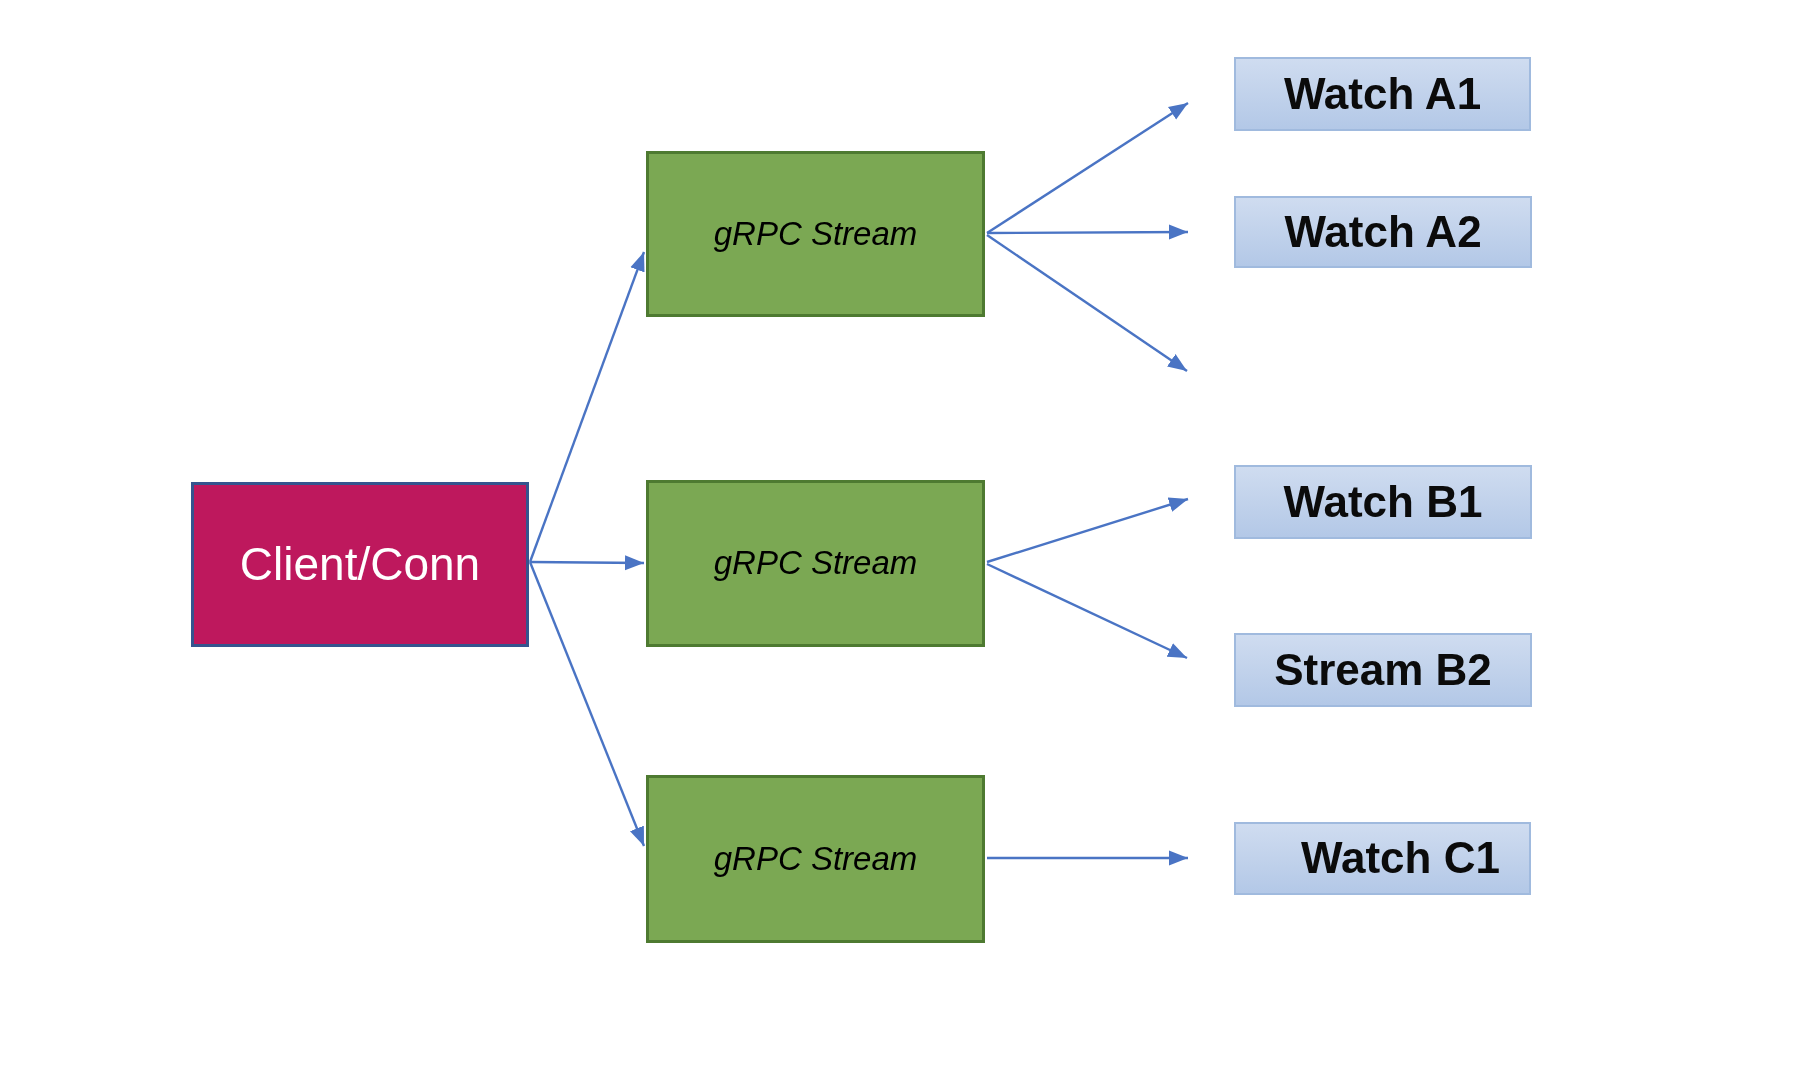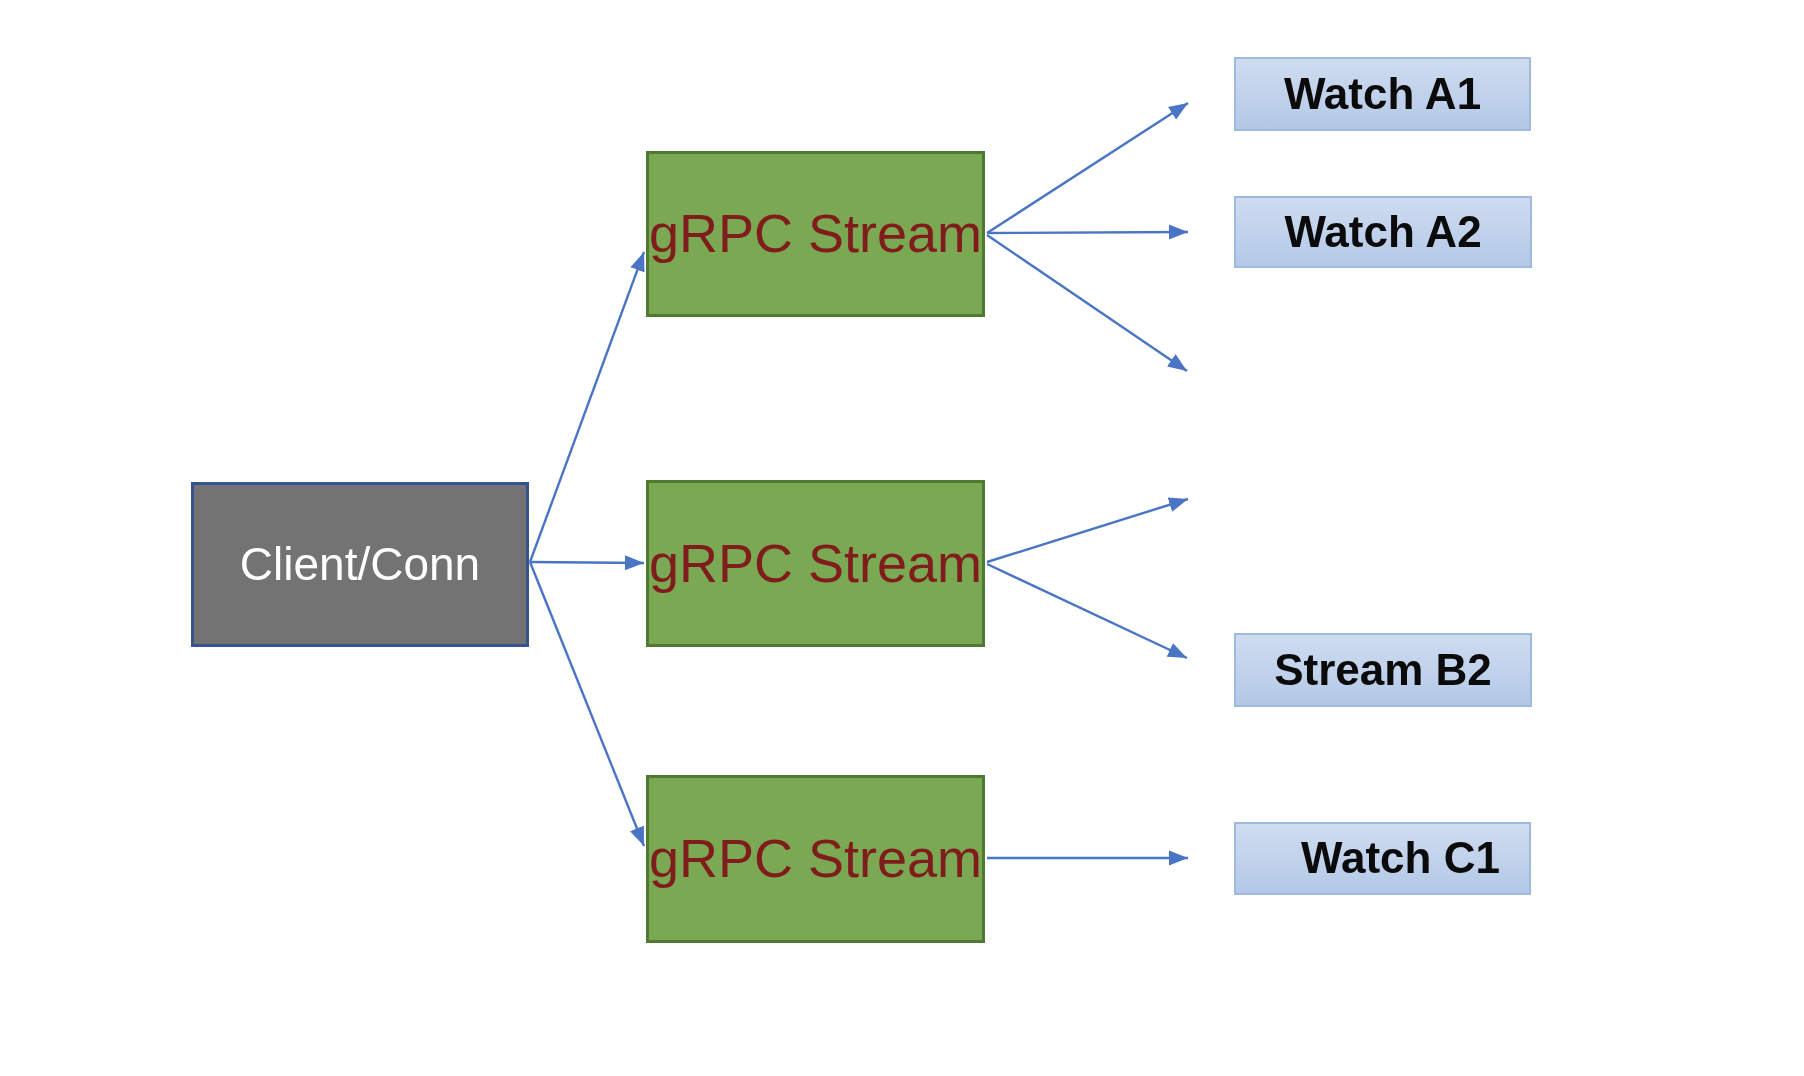--- a/index.html
+++ b/index.html
@@ -27,33 +27,34 @@
   .node {
     position: absolute;
     display: flex;
     align-items: center;
     justify-content: center;
     box-sizing: border-box;
     text-align: center;
     line-height: 1.1;
   }
   .node-client {
-    background: #737373;
+    background: #be185d;
     border: 3px solid #35548E;
     color: #ffffff;
     font-size: 46px;
     font-weight: 400;
     justify-content: center;
   }
   .node-stream {
     background: #7BA853;
     border: 3px solid #4E7A31;
-    color: #7f1d1d;
-    font-size: 54px;
+    color: #000000;
+    font-size: 33px;
     font-weight: 400;
+    font-style: italic;
   }
   .node-watch {
     background: linear-gradient(180deg, #CFDCF0 0%, #C4D4EC 40%, #B3C8E7 100%);
     border: 2px solid #A0BADE;
     color: #0b0b0b;
     font-size: 44px;
     font-weight: 600;
     margin-left: 44px;
   }
   .node-label {
@@ -93,19 +94,22 @@
     </div>
     <div class="node node-stream" style="left: 646px; top: 775px; width: 339px; height: 168px;">
       <span class="node-label">gRPC Stream</span>
     </div>
     <div class="node node-watch" style="left: 1190px; top: 57px; width: 297px; height: 74px;">
       <span class="node-label">Watch A1</span>
     </div>
     <div class="node node-watch" style="left: 1190px; top: 196px; width: 298px; height: 72px;">
       <span class="node-label">Watch A2</span>
     </div>
+    <div class="node node-watch" style="left: 1190px; top: 465px; width: 298px; height: 74px;">
+      <span class="node-label">Watch B1</span>
+    </div>
     <div class="node node-watch" style="left: 1190px; top: 633px; width: 298px; height: 74px;">
       <span class="node-label">Stream B2</span>
     </div>
     <div class="node node-watch" style="left: 1190px; top: 822px; width: 297px; height: 73px; padding-left: 36px;">
       <span class="node-label">Watch C1</span>
     </div>
   </div>
 
 </body></html>

